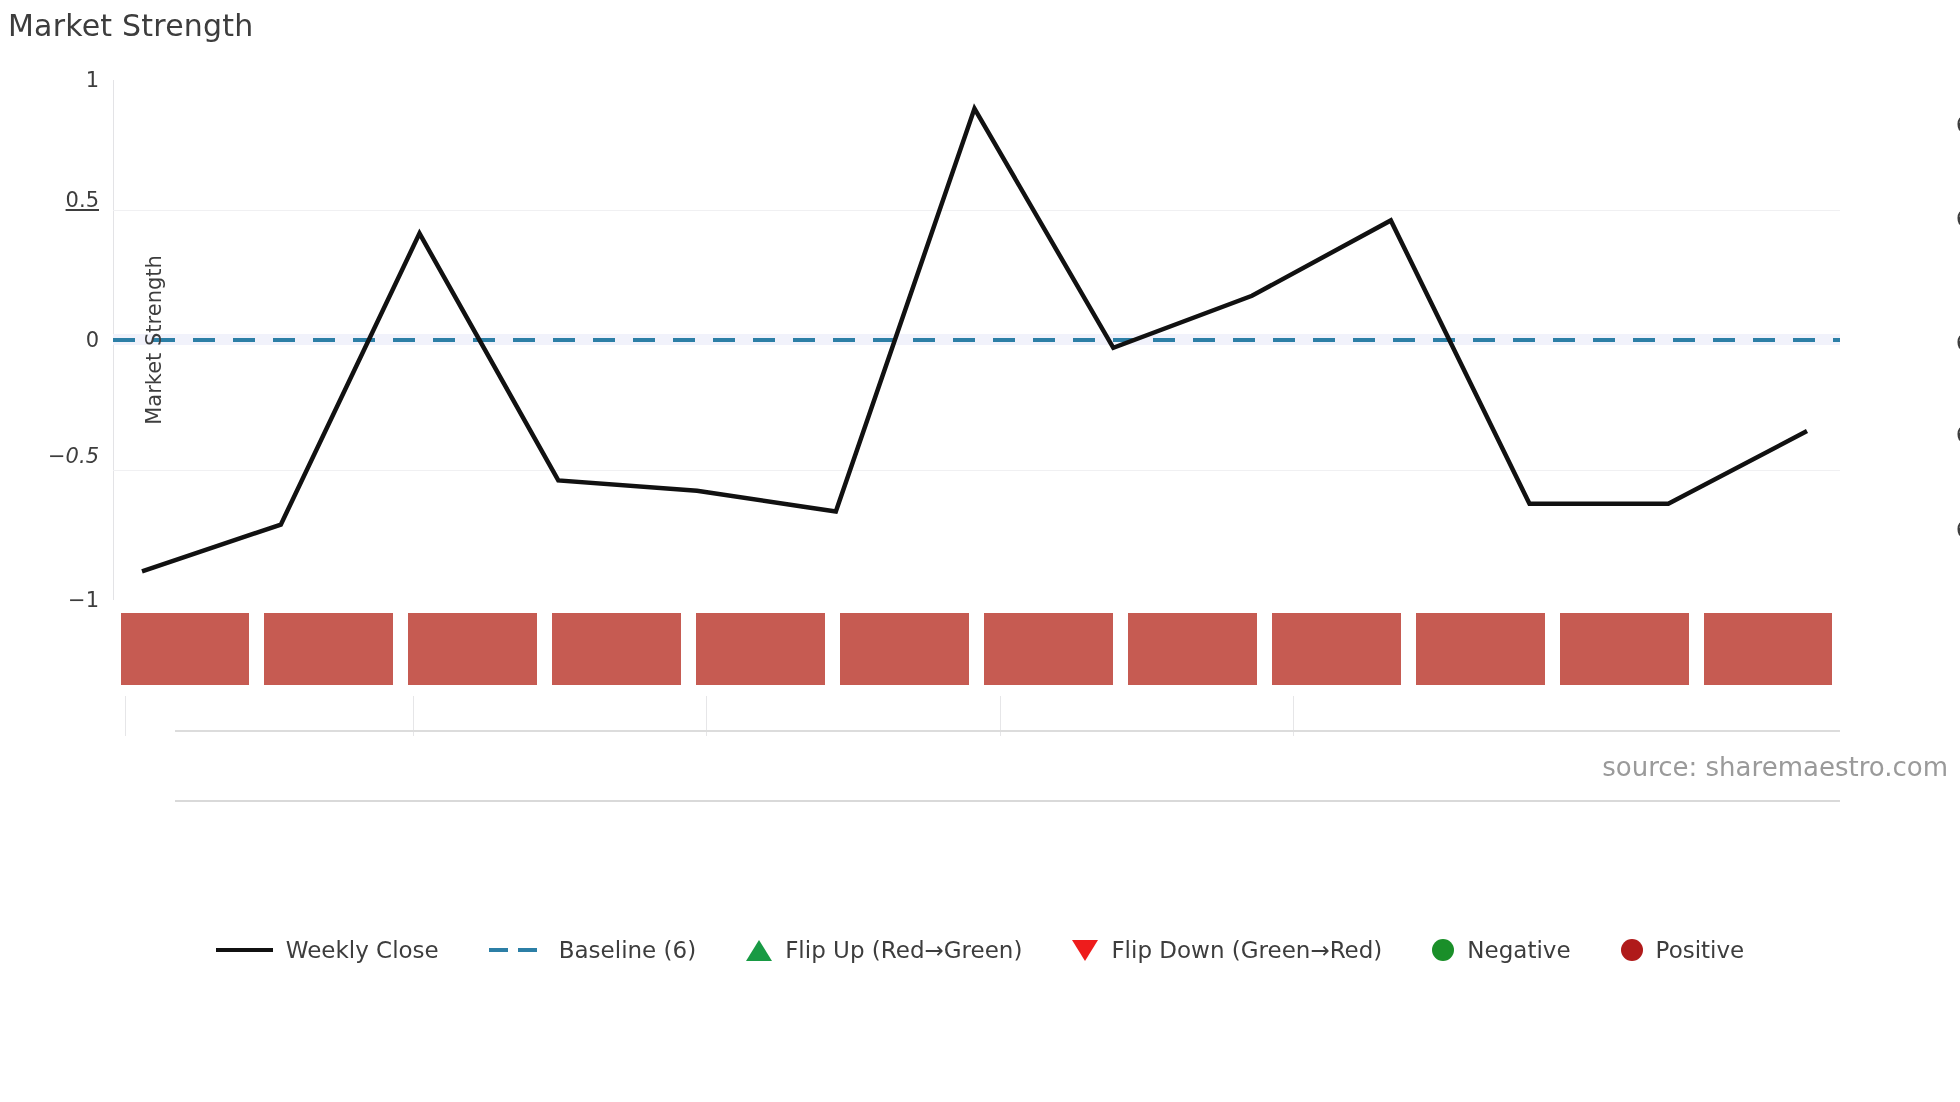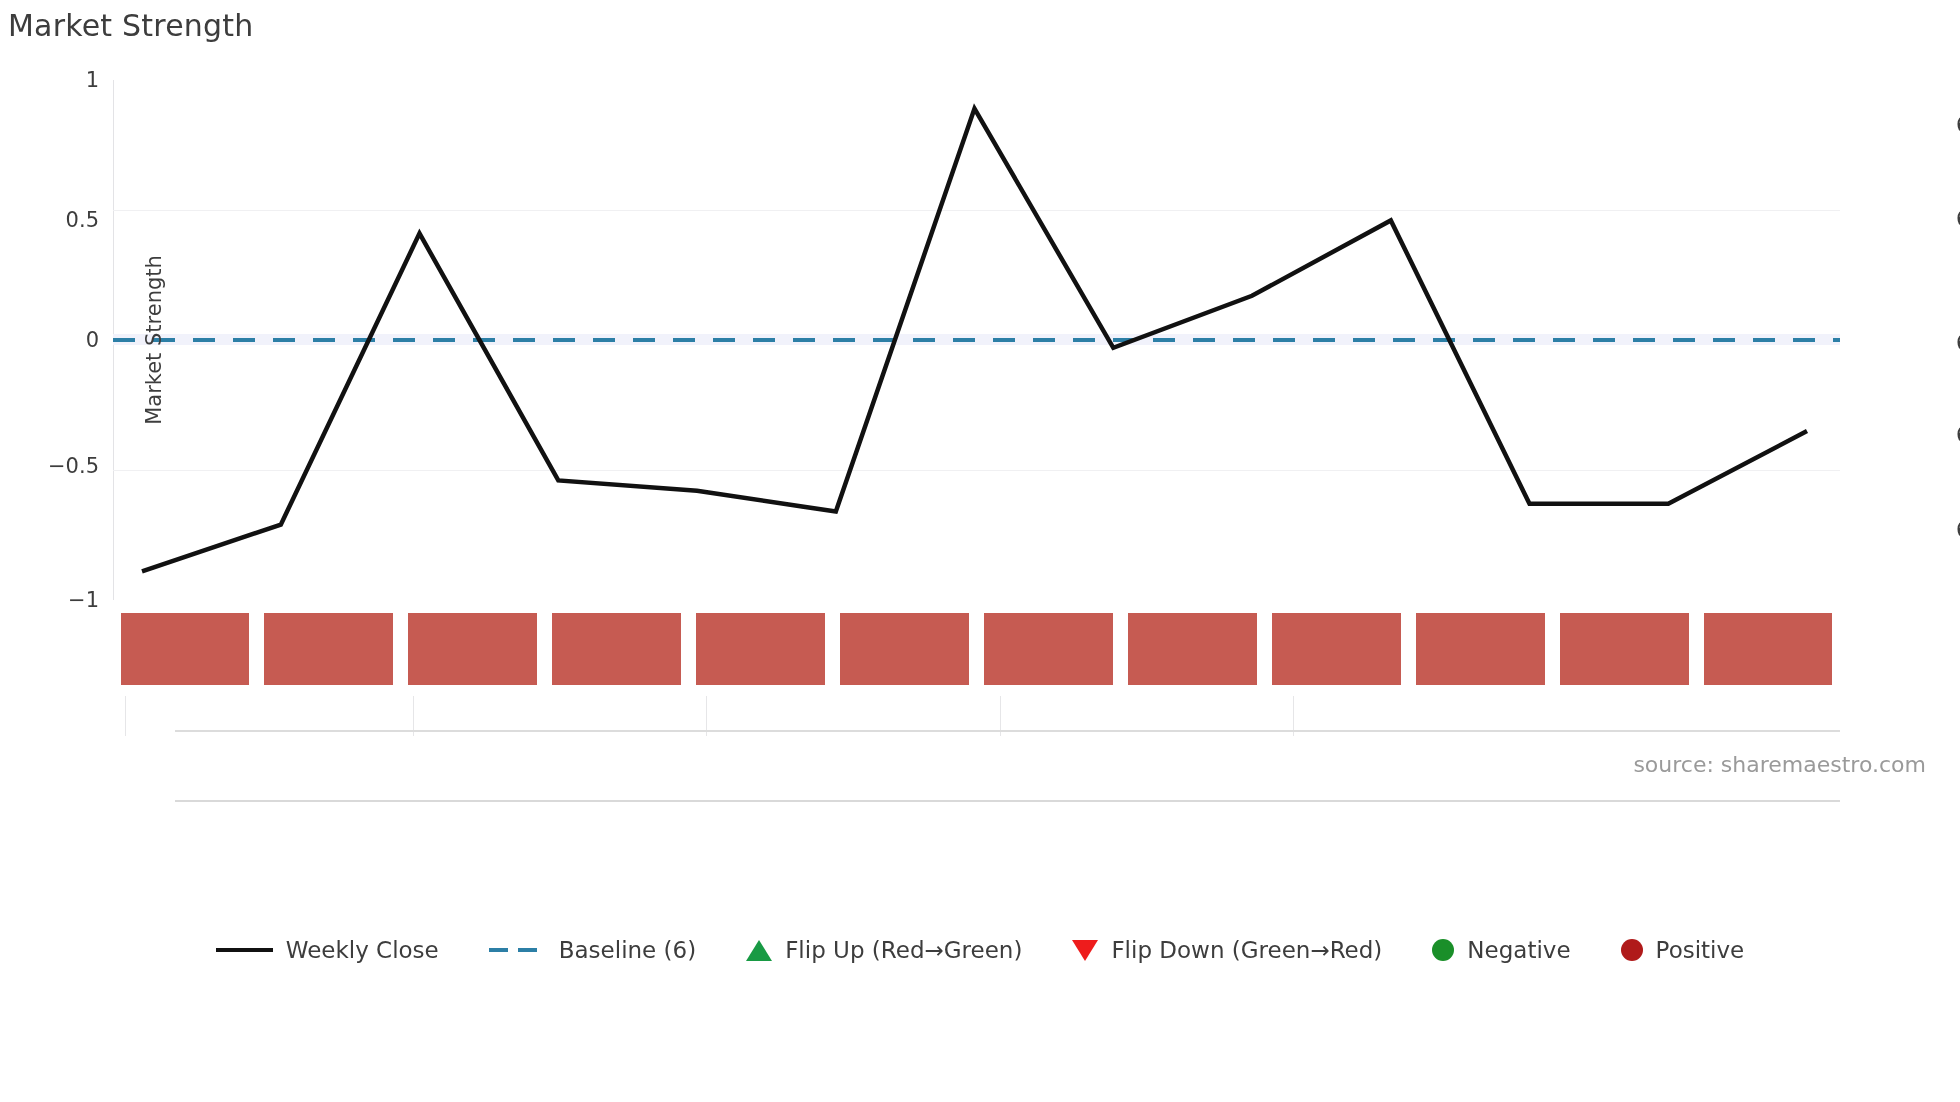--- a/index.html
+++ b/index.html
@@ -33,21 +33,21 @@
   }
   
   .regime-row{position:absolute;left:113px;top:613px;width:1727px;height:72px;}
   .regime-bar{position:absolute;top:0;height:72px;}
   
   .lower-axis{position:absolute;left:113px;top:690px;width:1727px;height:120px;}
   .vtick{position:absolute;top:6px;width:1px;height:40px;background:#e6e6e8;}
   .hline-a{position:absolute;left:62px;right:0;top:40px;height:2px;background:#dcdcdc;}
   .hline-b{position:absolute;left:62px;right:0;top:110px;height:2px;background:#d9d9d9;}
   .source{
-    position:absolute;right:34px;top:752px;font-size:22px;color:#9a9a9a;white-space:nowrap;
+    position:absolute;right:12px;top:752px;font-size:26px;color:#9a9a9a;white-space:nowrap;
   }
   
   .legend{
     position:absolute;left:0;right:0;top:928px;height:44px;
     display:flex;align-items:center;justify-content:center;gap:8px;
   }
   .leg-item{display:flex;align-items:center;gap:13px;margin:0 21px;}
   .leg-label{font-size:23px;color:#3d3d3d;white-space:nowrap;}
   .mk-line{width:57px;height:4px;background:#111111;}
   .mk-dash{width:57px;height:4px;
@@ -71,23 +71,23 @@
   <div class="grid-h" style="top:390px;"></div>
 
   <div class="baseline-band" style="top:254px;"></div>
   <div class="baseline" style="top:258px;"></div>
 
   <svg class="series" width="1727" height="520" viewBox="0 0 1727 520" aria-hidden="true">
     <polyline id="series-path" fill="none" stroke="#111111" stroke-width="4.5" stroke-linejoin="miter" stroke-linecap="butt" points="29.0,491.4 167.8,444.6 306.5,153.4 445.3,400.4 584.0,410.8 722.8,431.6 861.5,28.6 1000.3,267.8 1139.0,215.8 1277.8,140.4 1416.5,423.8 1555.3,423.8 1694.0,351.0"></polyline>
   </svg>
 
   <div class="ytick-l" style="left:-80px;top:0px;">1</div>
-  <div class="ytick-l" style="left:-80px;top:140px;">0.5</div>
+  <div class="ytick-l" style="left:-80px;top:120px;text-decoration:underline;">0.5</div>
   <div class="ytick-l" style="left:-80px;top:260px;">0</div>
-  <div class="ytick-l" style="left:-80px;top:386px;">−0.5</div>
+  <div class="ytick-l" style="left:-80px;top:376px;font-style:italic;">−0.5</div>
   <div class="ytick-l" style="left:-80px;top:520px;">−1</div>
 
   <div class="ytick-r" style="top:45px;">68.00</div>
   <div class="ytick-r" style="top:139px;">67.00</div>
   <div class="ytick-r" style="top:263px;">66.00</div>
   <div class="ytick-r" style="top:355px;">65.00</div>
   <div class="ytick-r" style="top:450px;">64.00</div>
 
   <div class="axis-label-left">Market Strength</div>
 

